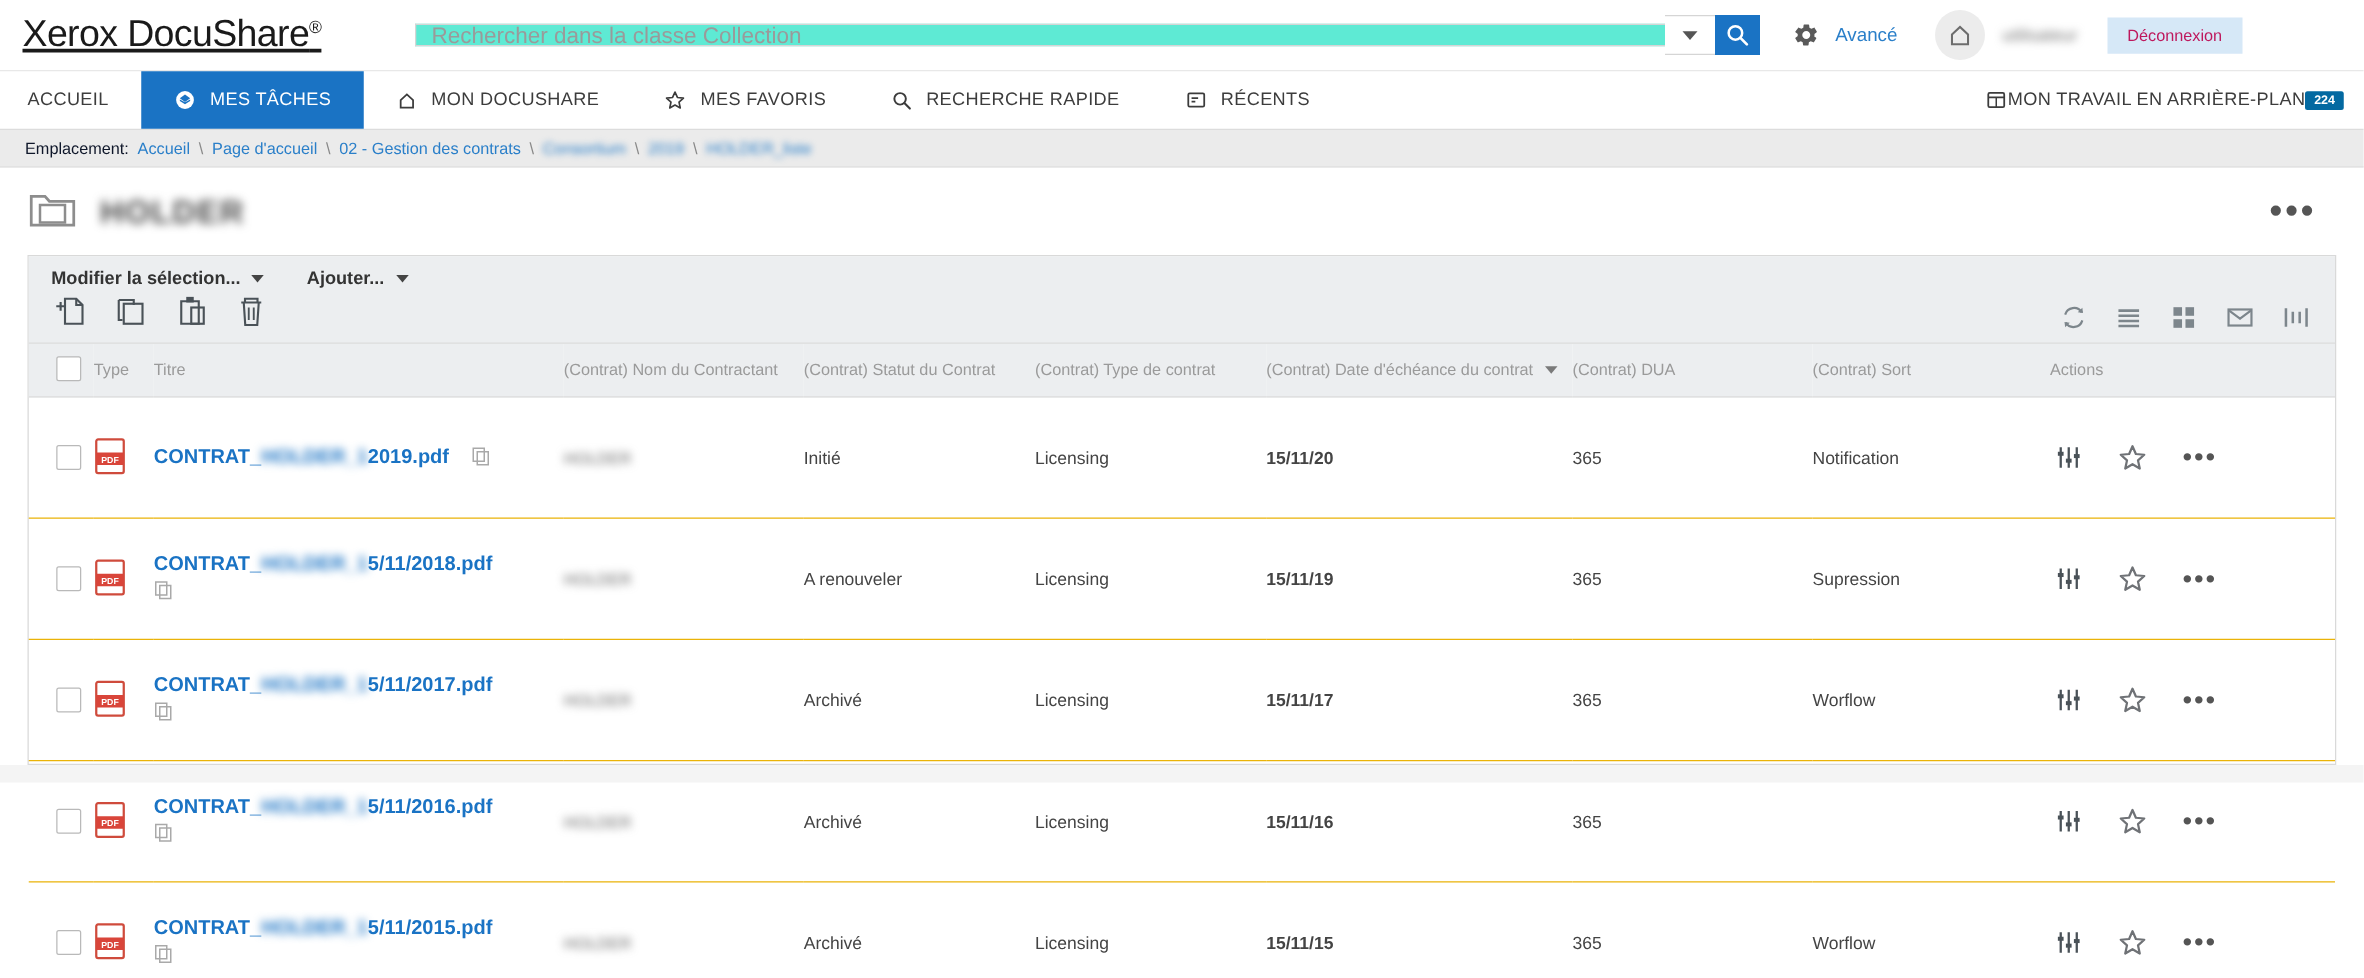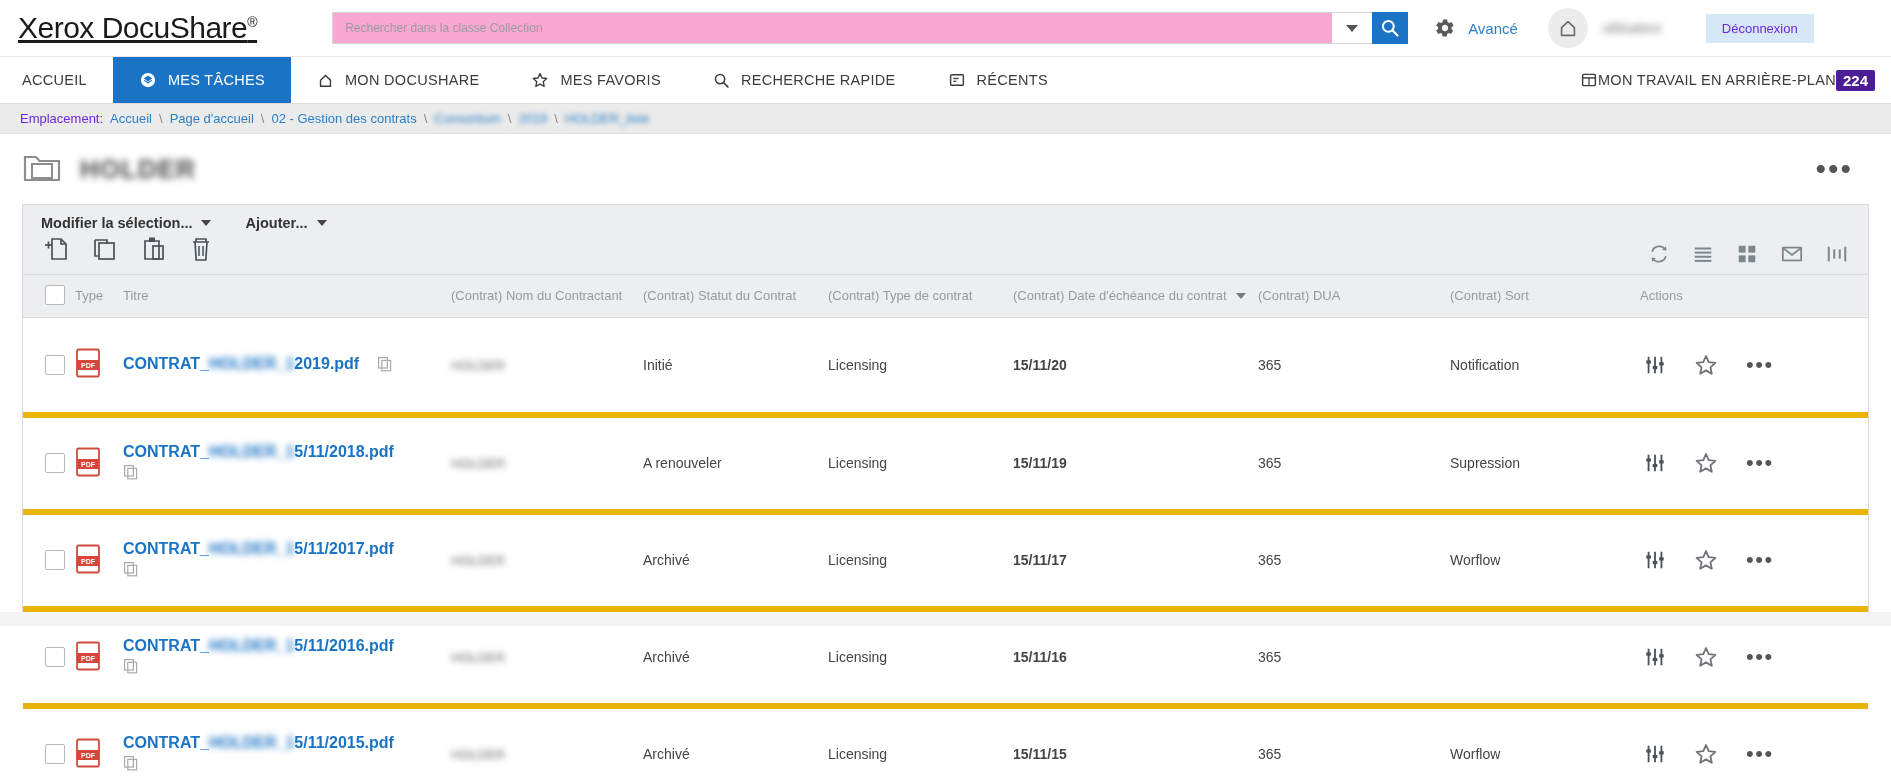--- a/index.html
+++ b/index.html
@@ -30,28 +30,28 @@
   }
   .logo sup { font-size: 14px; vertical-align: super; }
 
   .search-wrap {
     display: flex;
     align-items: center;
     margin-left: 75px;
   }
   .search-input {
     width: 1000px;
-    height: 32px;
+    height: 18px;
     border: 1px solid #d5d5d5;
     border-right: none;
     padding: 0 12px;
-    font-size: 12px;
+    font-size: 18px;
     color: #555;
     outline: none;
-    background: #f9a8d4;
+    background: #5eead4;
     font-family: "Liberation Sans", sans-serif;
   }
   .search-input::placeholder { color: #9a9a9a; }
   .search-caret {
     width: 40px; height: 32px;
     border: 1px solid #d5d5d5;
     border-left: none; border-right: none;
     background: #fff;
     display: flex; align-items: center; justify-content: center;
     cursor: pointer;
@@ -91,23 +91,23 @@
   }
   .username {
     margin-left: 14px;
     font-size: 14px;
     color: #777;
     filter: blur(3.6px);
     white-space: nowrap;
     user-select: none;
   }
   .logout-btn {
-    margin-left: 44px;
+    margin-left: 24px;
     background: #d6e8f7;
-    color: #6d28d9;
+    color: #be185d;
     font-size: 13px;
     padding: 7px 16px;
     cursor: pointer;
     border: none;
     white-space: nowrap;
     font-family: "Liberation Sans", sans-serif;
   }
 
   
   .nav {
@@ -142,41 +142,41 @@
     padding-right: 16px;
     cursor: pointer;
   }
   .nav-right-label {
     font-size: 14.5px;
     color: #3c3c3c;
     letter-spacing: 0.3px;
     white-space: nowrap;
   }
   .badge {
-    background: #4c1d95;
+    background: #0369a1;
     color: #fff;
-    font-size: 15px;
+    font-size: 10px;
     padding: 2px 7px;
     border-radius: 2px;
     font-weight: 600;
   }
 
   
   .breadcrumb {
     height: 30px;
     background: #ebebeb;
     display: flex;
     align-items: center;
     padding: 0 20px;
     font-size: 13px;
     color: #555;
     gap: 7px;
     border-bottom: 1px solid #dfdfdf;
   }
-  .bc-label { color: #6d28d9; }
+  .bc-label { color: #0f172a; }
   .bc-link { color: #2a7fc9; cursor: pointer; }
   .bc-sep { color: #888; }
   .bc-blur {
     color: #2a7fc9;
     filter: blur(2.6px);
     user-select: none;
     cursor: pointer;
   }
   .bc-mixed { color: #2a7fc9; cursor: pointer; }
   .bc-mixed .blurpart { filter: blur(2.6px); }
@@ -270,21 +270,21 @@
     text-align: left;
     font-size: 13px;
     font-weight: 400;
     color: #9a9a9a;
     padding: 10px 0 12px 0;
     border-bottom: 1px solid #dcdcdc;
     vertical-align: middle;
     white-space: nowrap;
   }
   .doc-table tbody td {
-    border-bottom: 6px solid #eab308;
+    border-bottom: 1px solid #eab308;
     padding: 10px 0;
     font-size: 14px;
     color: #444;
     vertical-align: middle;
     height: 97px;
   }
   .col-chk   { width: 52px;  padding-left: 22px !important; }
   .col-type  { width: 48px; margin-left: 37px; }
   .col-title { width: 328px; }
   .col-nom   { width: 192px; }

